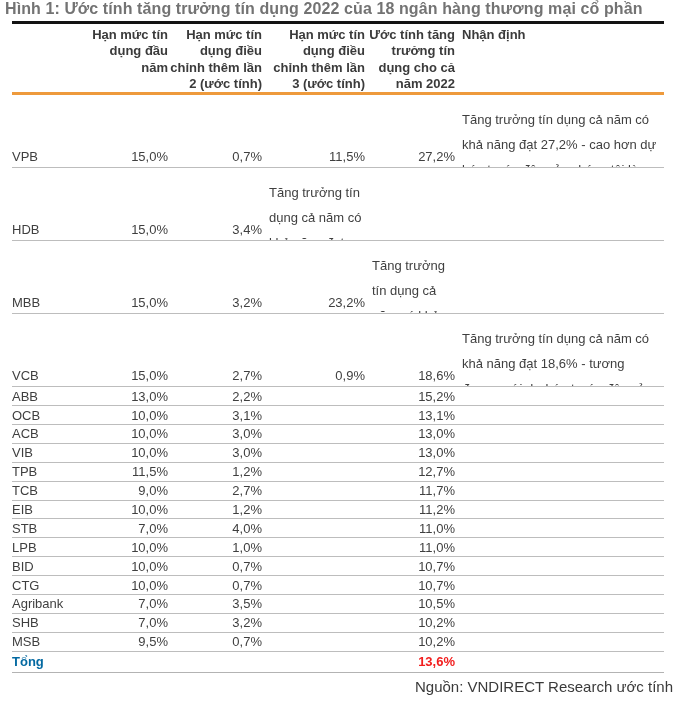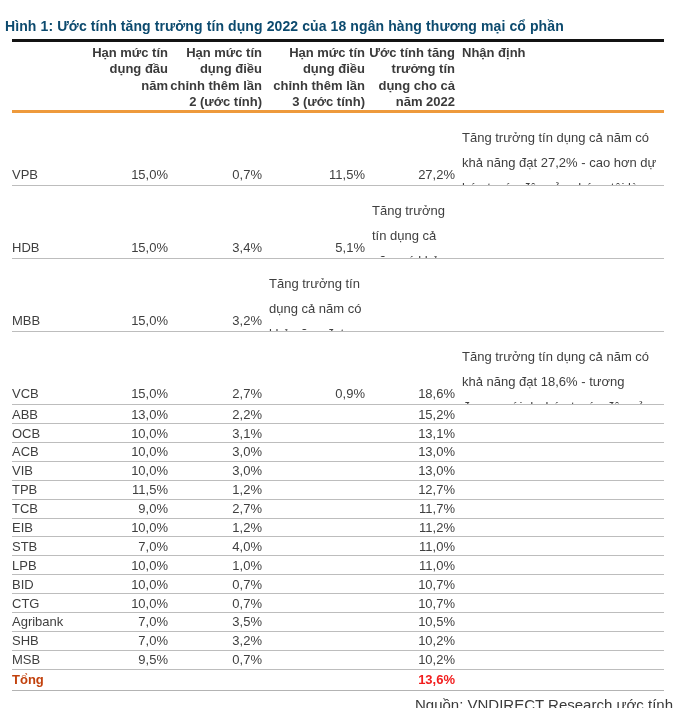--- a/index.html
+++ b/index.html
@@ -12,24 +12,24 @@
     height: 708px;
     font-family: "Liberation Sans", "DejaVu Sans", sans-serif;
     color: #3f3f3f;
     overflow: hidden;
     box-sizing: border-box;
   }
   .figure {
     padding: 0 4px 0 5px;
   }
   .fig-title {
-    font-size: 14px;
+    font-size: 16px;
     font-weight: bold;
-    color: #0c4a6e;
-    padding: 18px 0 0 0;
+    color: #737373;
+    padding: 0 0 0 0;
     height: 21px;
     letter-spacing: 0.1px;
   }
   .table-wrap {
     margin-left: 7px;
     margin-right: 12px;
   }
   .thick-rule {
     height: 3px;
     background: #131313;
@@ -97,21 +97,21 @@
 
   
   .row-total {
     height: 21.5px;
     border-bottom: 1px solid #b3b3b3;
   }
   .row-total .cell {
     display: flex;
     align-items: center;
     font-weight: bold;
-    color: #c2410c;
+    color: #0369a1;
   }
   .row-total .cell.num { justify-content: flex-end; }
   .row-total .cell.total-value { color: #f21d1d; }
 
   .source-line {
     margin-top: 5px;
     font-size: 15px;
     color: #3a3a3a;
     text-align: right;
     padding-right: 3px;
@@ -155,28 +155,28 @@
       <div class="cell num">0,7%</div>
       <div class="cell num">11,5%</div>
       <div class="cell num">27,2%</div>
       <div class="cell note">Tăng trưởng tín dụng cả năm có khả năng đạt 27,2% - cao hơn dự báo trước đây của chúng tôi là 23%</div>
     </div>
 
     <div class="grid-row row-tall">
       <div class="cell bank">HDB</div>
       <div class="cell num">15,0%</div>
       <div class="cell num">3,4%</div>
-      <div class="cell num">5,1%</div>
       <div class="cell note">Tăng trưởng tín dụng cả năm có khả năng đạt 23,5% - cao hơn dự báo trước đây của chúng tôi là 20%</div>
     </div>
 
     <div class="grid-row row-tall">
       <div class="cell bank">MBB</div>
       <div class="cell num">15,0%</div>
       <div class="cell num">3,2%</div>
+      <div class="cell num">23,2%</div>
       <div class="cell note">Tăng trưởng tín dụng cả năm có khả năng đạt 23,2% - cao hơn dự báo trước đây của chúng tôi là 20%</div>
     </div>
 
     <div class="grid-row row-tall">
       <div class="cell bank">VCB</div>
       <div class="cell num">15,0%</div>
       <div class="cell num">2,7%</div>
       <div class="cell num">0,9%</div>
       <div class="cell num">18,6%</div>
       <div class="cell note">Tăng trưởng tín dụng cả năm có khả năng đạt 18,6% - tương đương với dự báo trước đây của chúng tôi là 18%</div>

